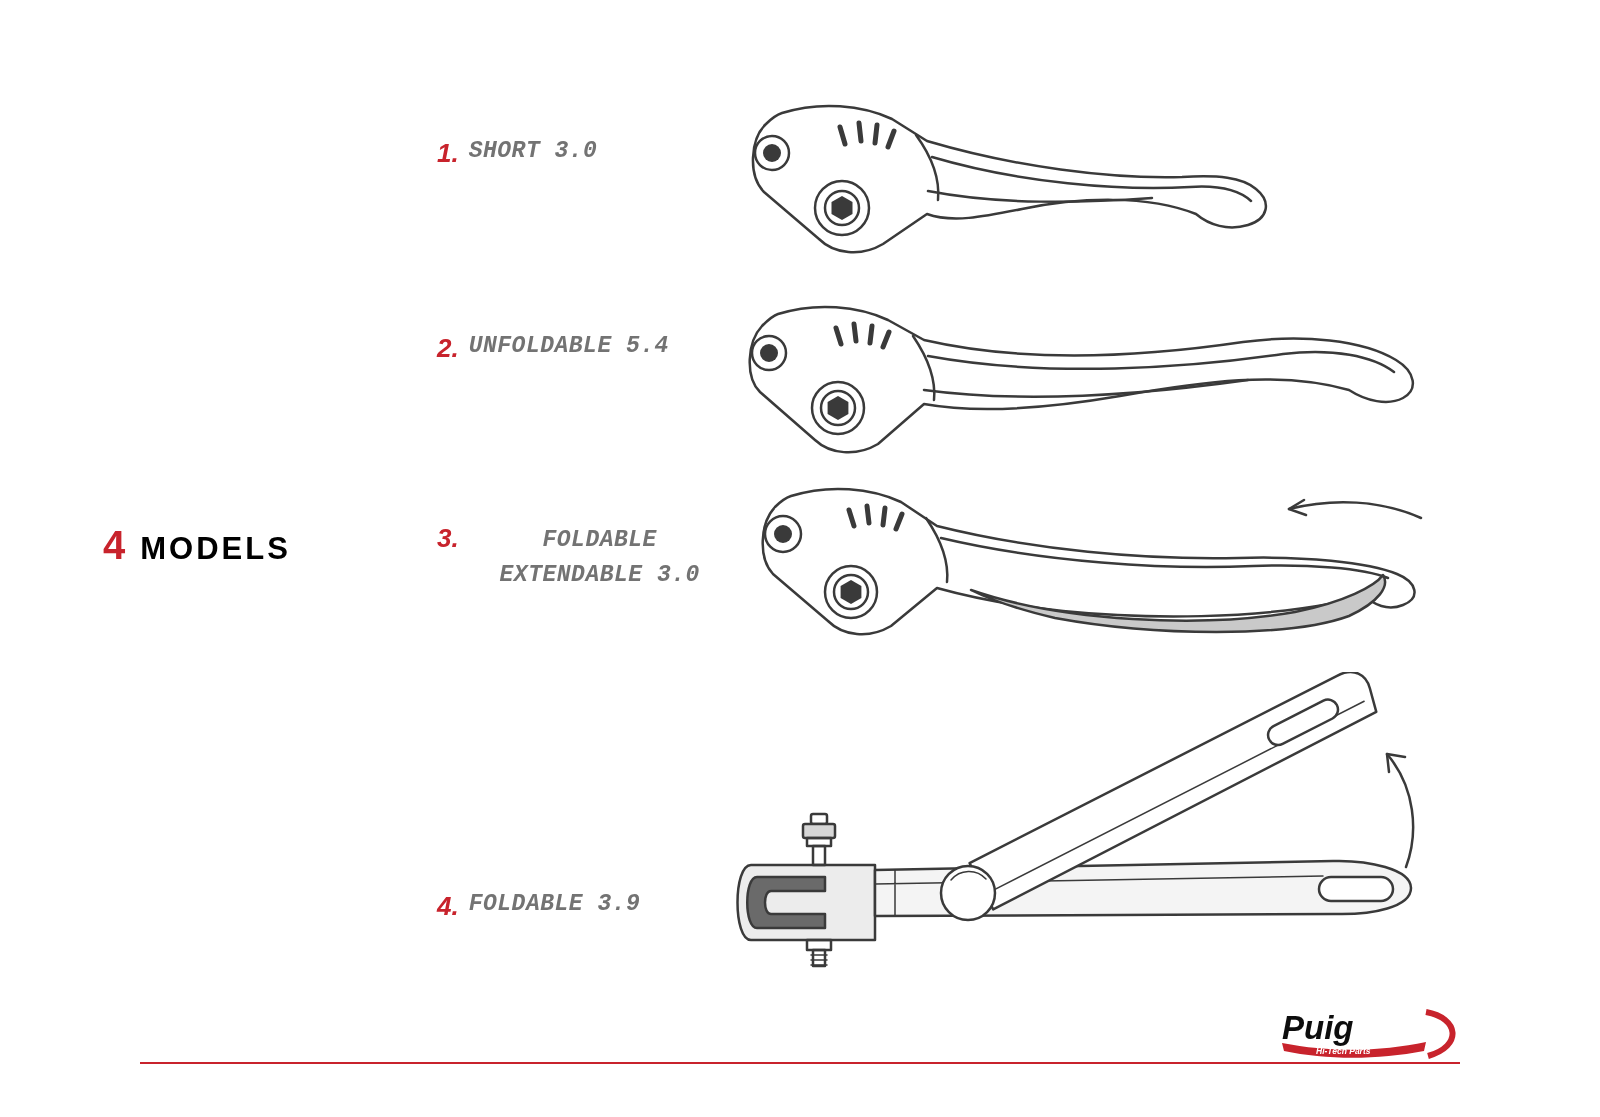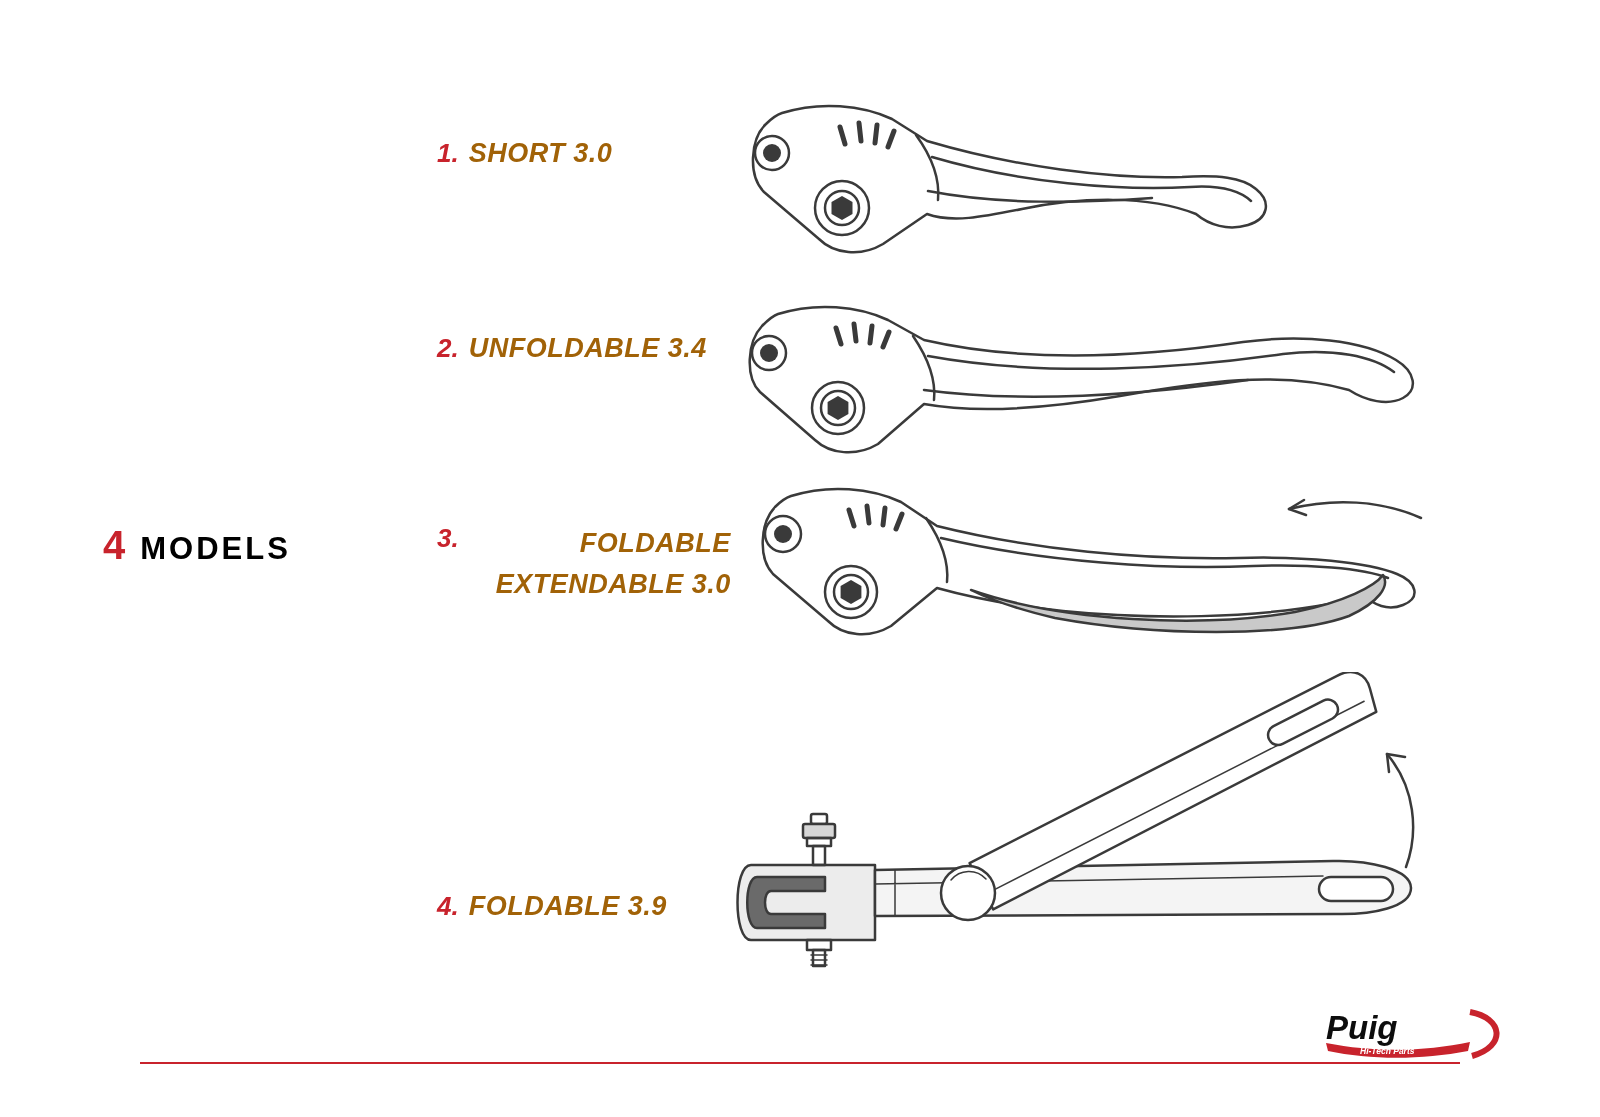--- a/index.html
+++ b/index.html
@@ -42,30 +42,30 @@
     gap: 10px;
     font-style: italic;
   }
   .model-number {
     color: #c8232c;
     font-weight: bold;
     font-size: 26px;
     white-space: nowrap;
   }
   .model-name {
-    color: #a16207;
+    color: #737373;
     font-weight: 600;
-    font-size: 27px;
+    font-size: 23px;
     letter-spacing: 0.5px;
-    font-family: Liberation Sans, sans-serif;
+    font-family: Liberation Mono, monospace;
   }
   #label-1 { left: 437px; top: 138px; }
   #label-2 { left: 437px; top: 333px; }
   #label-3 { left: 437px; top: 523px; }
-  #label-3 .model-name { width: 262px; text-align: right; line-height: 1.5; }
+  #label-3 .model-name { width: 262px; text-align: center; line-height: 1.5; }
   #label-4 { left: 437px; top: 891px; }
 
   
   .figure { position: absolute; }
   #fig-1 { left: 720px; top:  95px; width: 555px; height: 200px; }
   #fig-2 { left: 718px; top: 298px; width: 715px; height: 165px; }
   #fig-3 { left: 733px; top: 478px; width: 710px; height: 198px; }
   #fig-4 { left: 723px; top: 672px; width: 700px; height: 300px; }
   .figure svg { width: 100%; height: 100%; display: block; }
 
@@ -73,21 +73,21 @@
   .footer-divider {
     position: absolute;
     left: 140px;
     top: 1062px;
     width: 1320px;
     height: 2px;
     background: #c8232c;
   }
   .logo {
     position: absolute;
-    left: 1322px;
+    left: 1278px;
     top: 1008px;
     width: 190px;
     height: 52px;
   }
 </style>
 </head>
 <body>
 
 <div class="page">
 
@@ -95,21 +95,21 @@
     <span class="models-count">4</span>
     <span class="models-word">MODELS</span>
   </div>
 
   <div class="model-label" id="label-1">
     <span class="model-number">1.</span>
     <span class="model-name">SHORT 3.0</span>
   </div>
   <div class="model-label" id="label-2">
     <span class="model-number">2.</span>
-    <span class="model-name">UNFOLDABLE 3.4</span>
+    <span class="model-name">UNFOLDABLE 5.4</span>
   </div>
   <div class="model-label" id="label-3">
     <span class="model-number">3.</span>
     <span class="model-name">FOLDABLE EXTENDABLE 3.0</span>
   </div>
   <div class="model-label" id="label-4">
     <span class="model-number">4.</span>
     <span class="model-name">FOLDABLE 3.9</span>
   </div>
 

